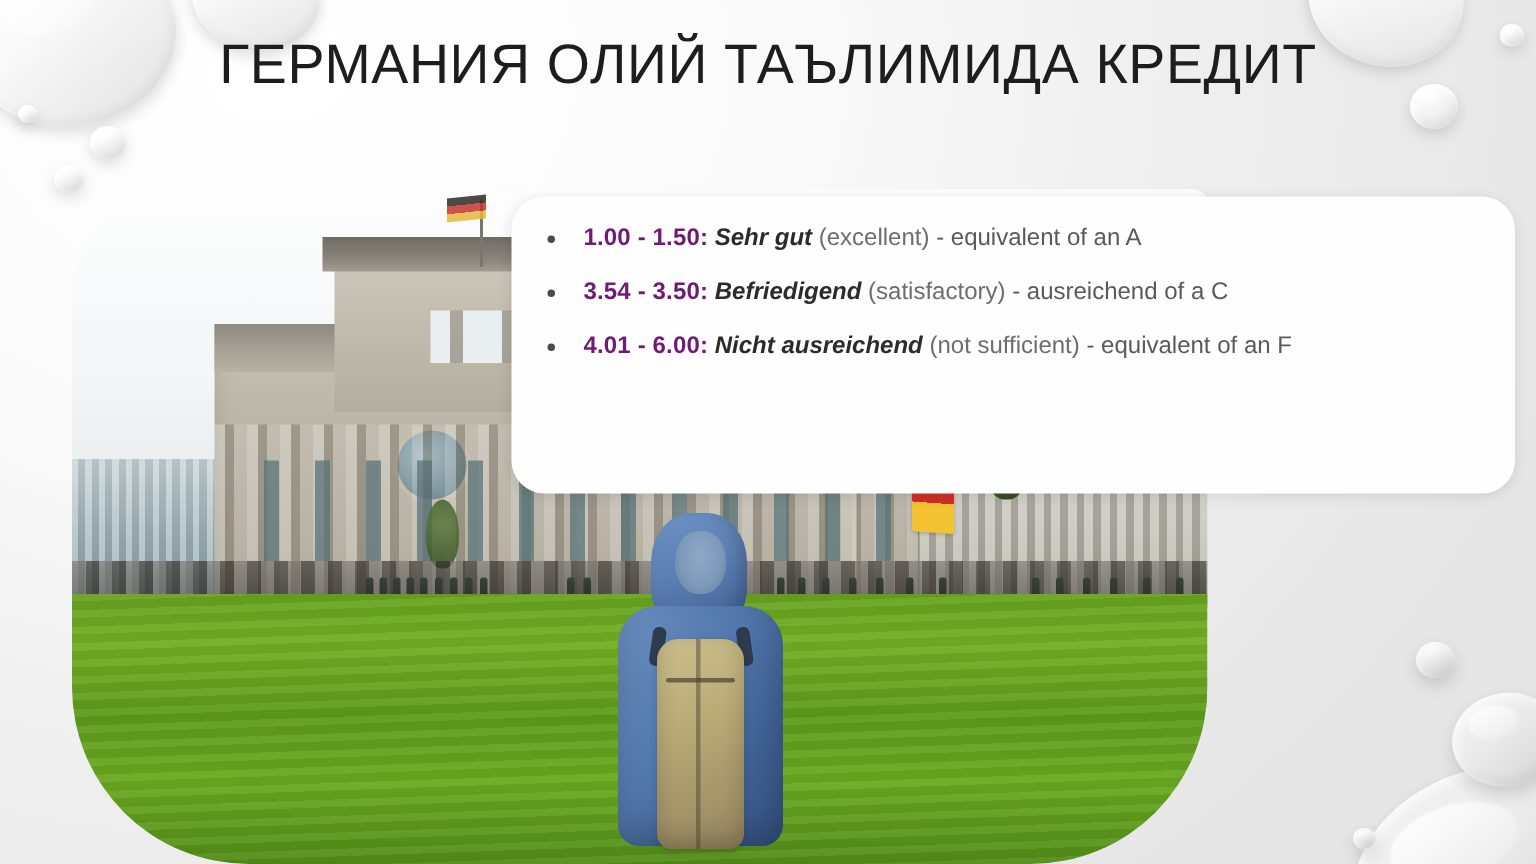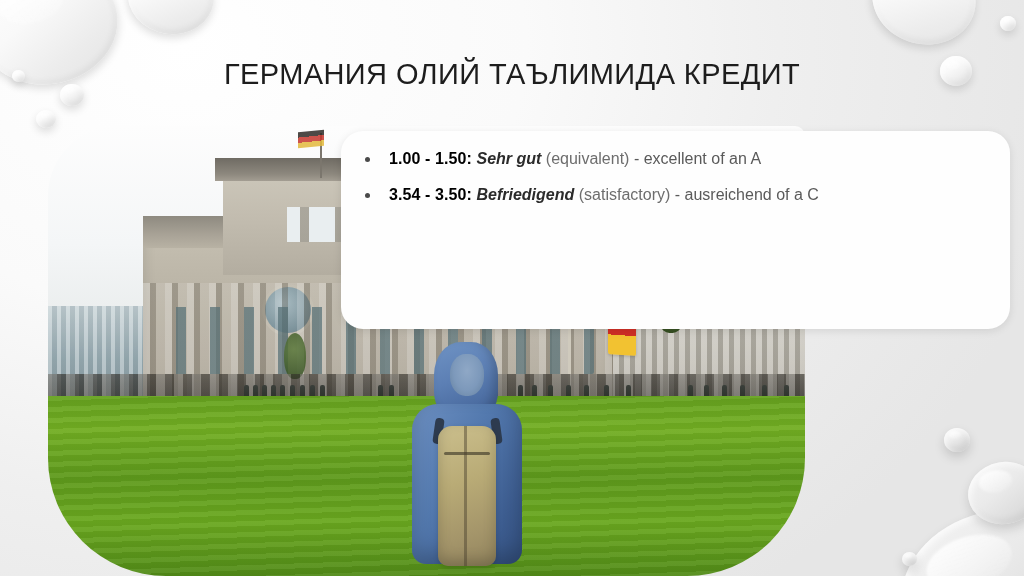--- a/index.html
+++ b/index.html
@@ -79,27 +79,26 @@
   #title-block {
     position: absolute;
     left: 112px;
     top: 20px;
     width: 800px;
     text-align: center;
     z-index: 6;
   }
   .title-line {
     font-family: "Liberation Sans", sans-serif;
-    font-size: 29px;
+    font-size: 37px;
     line-height: 45px;
     letter-spacing: 0.4px;
     font-weight: 400;
     color: #1d1d1d;
     white-space: nowrap;
-    margin-top: 32px;
   }
 
   
   #photo {
     position: absolute;
     left: 48px;
     top: 126px;
     width: 757px;
     height: 450px;
     border-top-left-radius: 70px;
@@ -318,21 +317,21 @@
     position: absolute;
     left: 24px;
     top: 16px;
     width: 5px;
     height: 5px;
     border-radius: 50%;
     background: #4a4a4a;
   }
   .rng {
     font-weight: bold;
-    color: #000000;
+    color: #701a75;
     letter-spacing: 0.1px;
   }
   .term {
     font-weight: bold;
     font-style: italic;
     color: #2b2b2b;
     margin-top: 41px;
   }
   .gloss { color: #6d6d6d; }
   .equiv { color: #5a5a5a; }
@@ -433,26 +432,29 @@
         <div class="strap" id="strap-r"></div>
         <div class="backpack"></div>
       </div>
     </div>
   </div>
 
   <div id="text-card">
     <ul id="grade-list">
 
       <li>
-        <span class="dot"></span><span class="rng">1.00 - 1.50:</span> <span class="term">Sehr gut</span> <span class="gloss">(equivalent)</span> <span class="equiv">- excellent of an A</span>
+        <span class="dot"></span><span class="rng">1.00 - 1.50:</span> <span class="term">Sehr gut</span> <span class="gloss">(excellent)</span> <span class="equiv">- equivalent of an A</span>
       </li>
 
 
       <li>
         <span class="dot"></span><span class="rng">3.54 - 3.50:</span> <span class="term">Befriedigend</span> <span class="gloss">(satisfactory)</span> <span class="equiv">- ausreichend of a C</span>
       </li>
 
 
+      <li>
+        <span class="dot"></span><span class="rng">4.01 - 6.00:</span> <span class="term">Nicht ausreichend</span> <span class="gloss">(not sufficient)</span> <span class="equiv">- equivalent of an F</span>
+      </li>
 
     </ul>
   </div>
 
 </div>
 
 </body></html>

